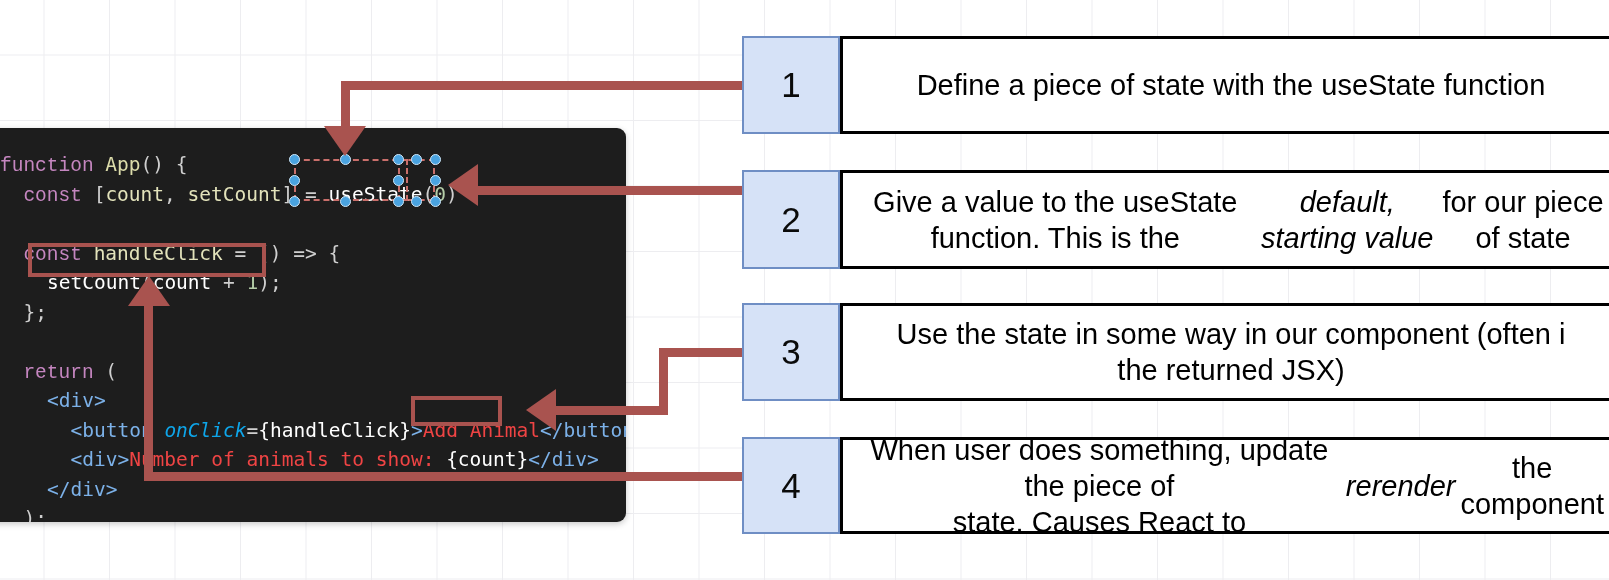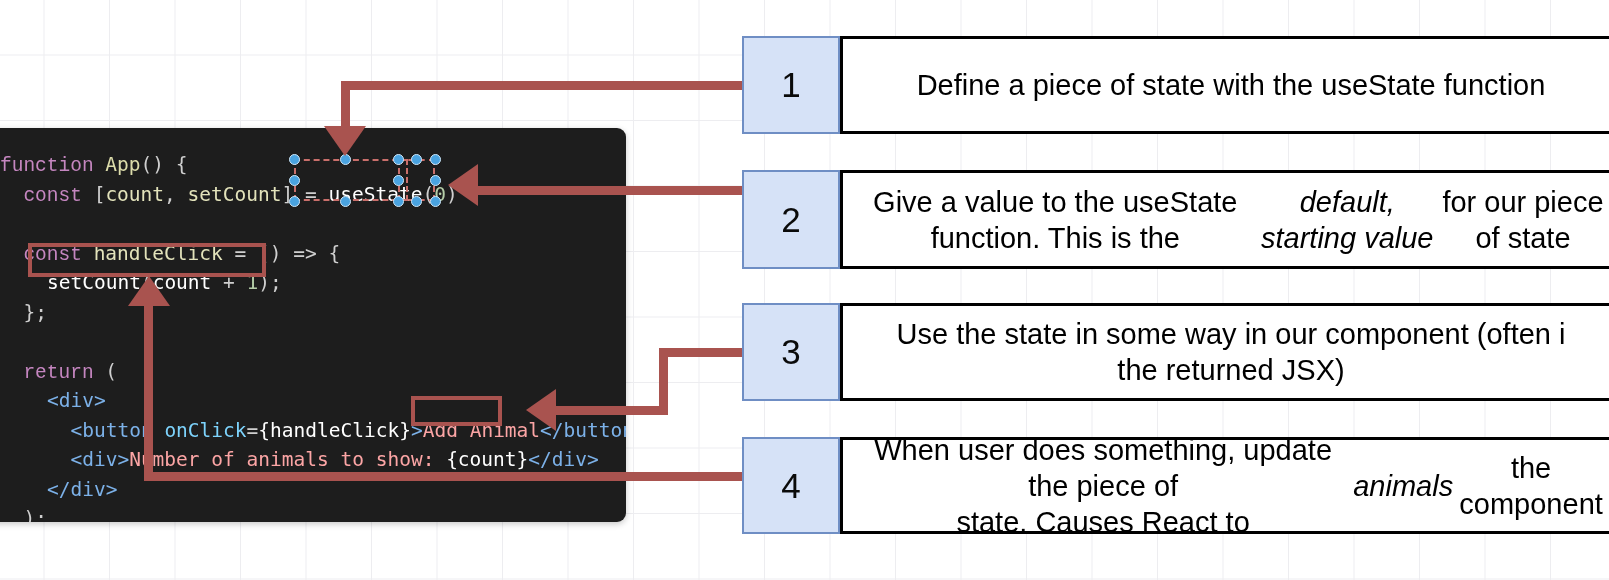--- a/index.html
+++ b/index.html
@@ -46,24 +46,24 @@
     letter-spacing: 0px;
   }
   .code-line { height: 29.5px; }
 
   .t-kw      { color: #c586c0; font-family: Liberation Mono, monospace; }
   .t-fn      { color: #dcdcaa; }
   .t-var     { color: #e3e3bb; }
   .t-plain   { color: #d4d4d4; }
   .t-punc    { color: #cfcfcf; }
   .t-tag     { color: #7cb1e8; }
-  .t-attr    { color: #7dd3fc; }
+  .t-attr    { color: #0ea5e9; font-style: italic; }
   .t-id      { color: #ffffff; }
   .t-num     { color: #b5cea8; }
-  .t-txt     { color: #fca5a5; }
+  .t-txt     { color: #ef4444; }
 
   
   .ann { position: absolute; }
   .bar-h { background: #a9534f; height: 9px; }
   .bar-v { background: #a9534f; width: 9px; }
 
   .arrow-down {
     width: 0; height: 0;
     border-left: 21px solid transparent;
     border-right: 21px solid transparent;
@@ -197,16 +197,16 @@
     <div class="text-cell">Give a value to the useState function. This is the <em>default, starting value</em> for our piece of state</div>
   </div>
 
   <div class="step-row" style="left:742px; top:303px; width:880px; height:98px;">
     <div class="num-cell">3</div>
     <div class="text-cell">Use the state in some way in our component (often i<br>the returned JSX)</div>
   </div>
 
   <div class="step-row" style="left:742px; top:437px; width:880px; height:97px;">
     <div class="num-cell">4</div>
-    <div class="text-cell">When user does something, update the piece of<br>state. Causes React to <em>animals</em> the component</div>
+    <div class="text-cell">When user does something, update the piece of<br>state. Causes React to <em>rerender</em> the component</div>
   </div>
 
 </div>
 
 </body></html>

